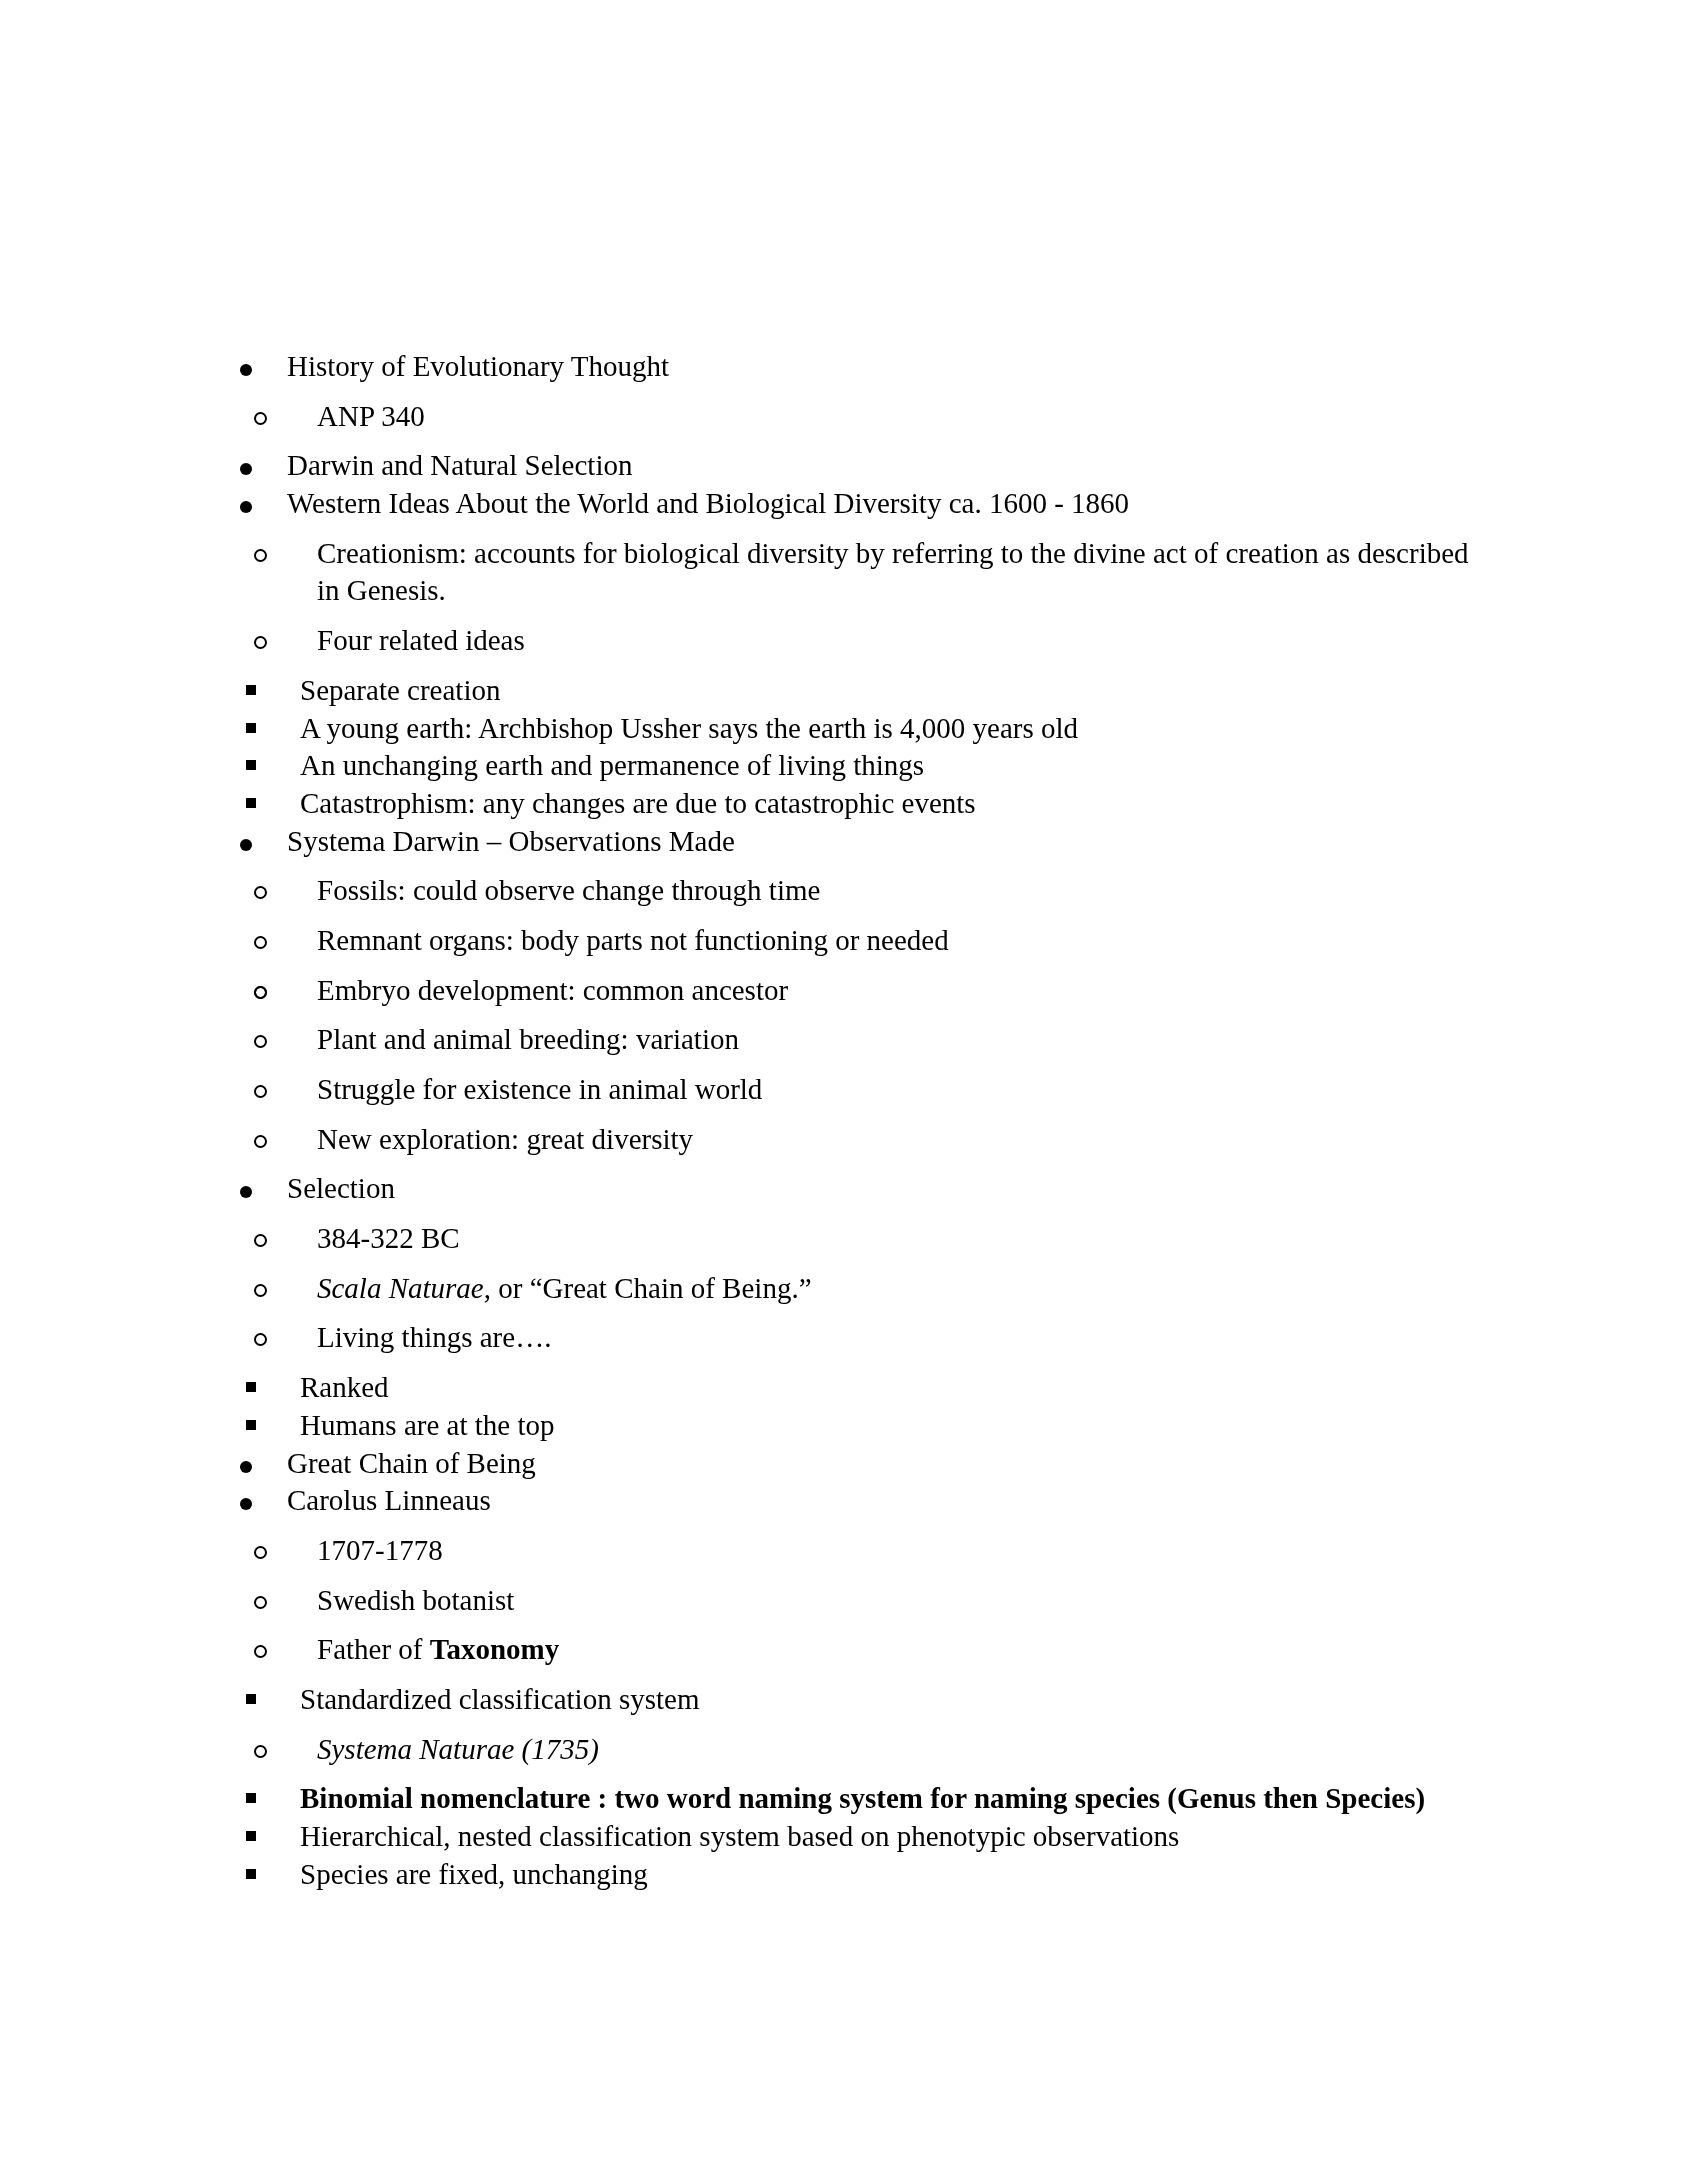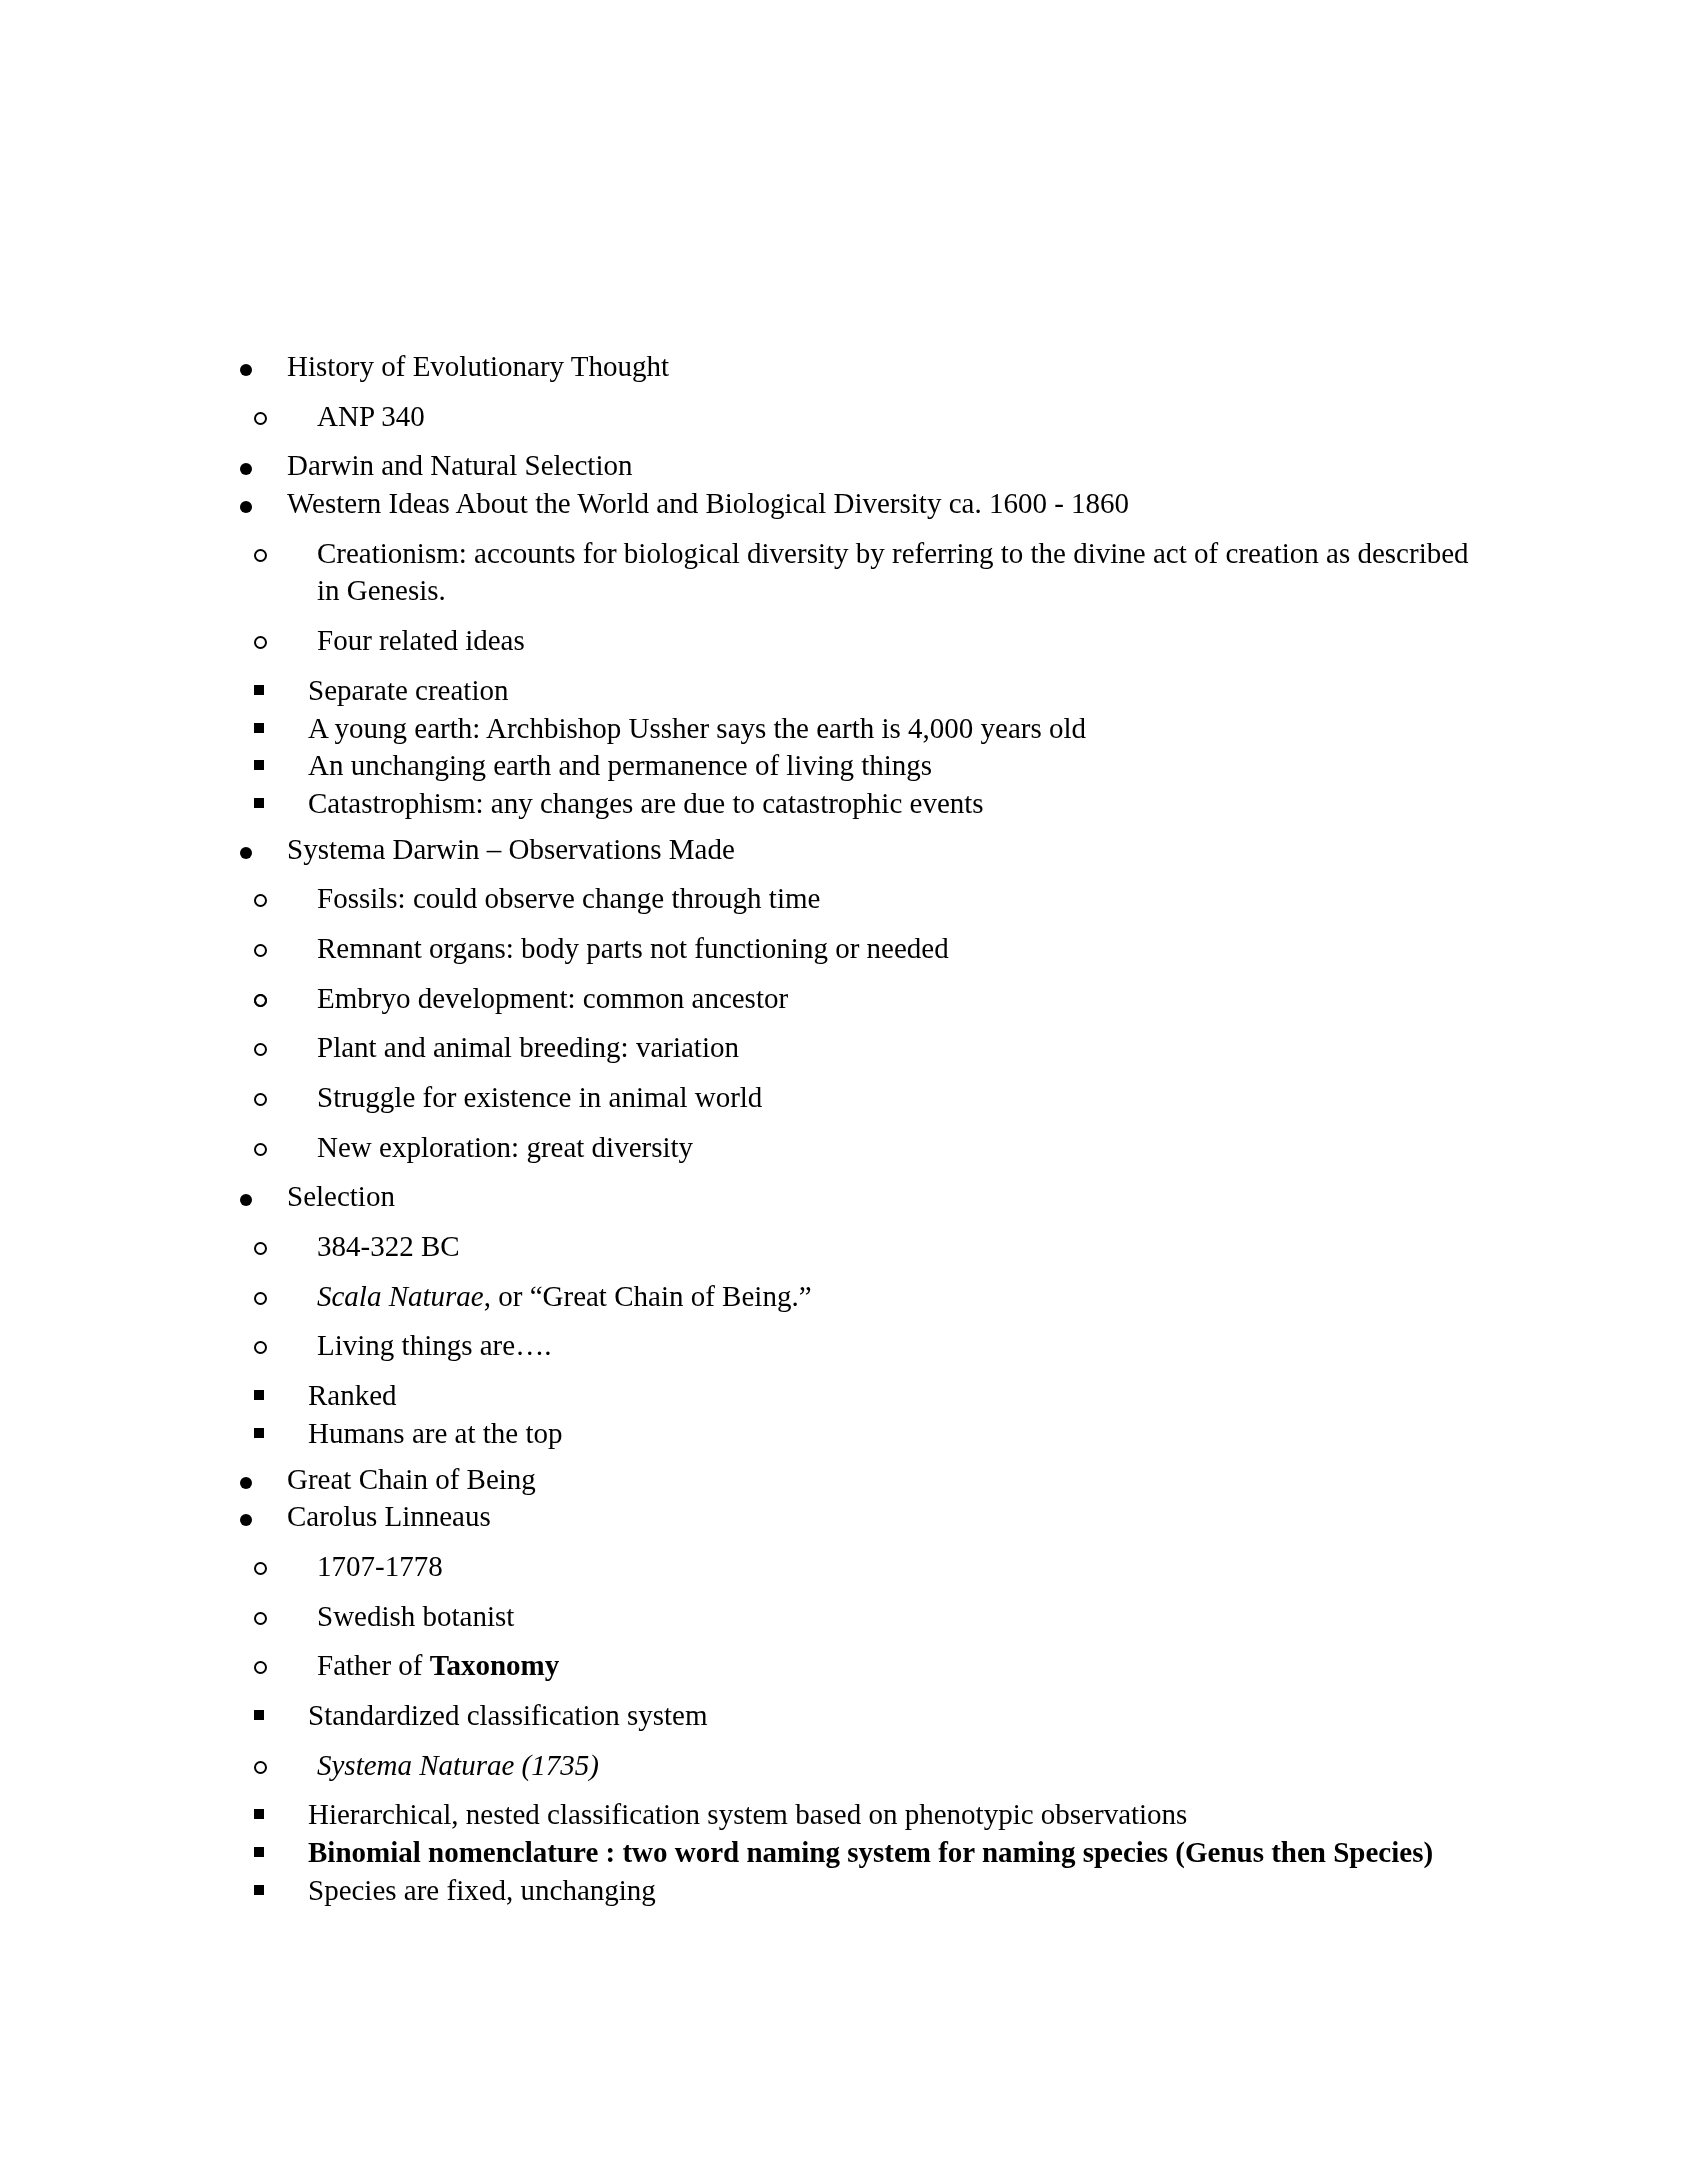--- a/index.html
+++ b/index.html
@@ -60,21 +60,21 @@
   }
   ul.lvl2 > li.l2 > .bullet {
     position: absolute;
     left: 14px;
     top: 1px;
     font-size: 22px;
     line-height: 1.70;
   }
   ul.lvl3 {
     list-style: none;
-    margin: 8px;
+    margin: 0;
     padding: 0;
   }
   ul.lvl3 > li.l3 {
     position: relative;
     padding-left: 72px;
     margin: 0;
   }
   ul.lvl3 > li.l3 > .bullet {
     position: absolute;
     left: 18px;
@@ -162,21 +162,21 @@
         <li class="l1"><span class="bullet"><span class="solid-dot"></span></span><span class="txt">Carolus Linneaus</span></li>
         <ul class="lvl2">
           <li class="l2"><span class="bullet"><span class="hollow-dot"></span></span><span class="txt">1707-1778</span></li>
           <li class="l2"><span class="bullet"><span class="hollow-dot"></span></span><span class="txt">Swedish botanist</span></li>
           <li class="l2"><span class="bullet"><span class="hollow-dot"></span></span><span class="txt"><span>Father of </span><b class="bld">Taxonomy</b></span></li>
           <ul class="lvl3">
             <li class="l3"><span class="bullet"><span class="solid-sq"></span></span><span class="txt">Standardized classification system</span></li>
           </ul>
           <li class="l2"><span class="bullet"><span class="hollow-dot"></span></span><span class="txt"><i class="ital">Systema Naturae (1735)</i></span></li>
           <ul class="lvl3">
+            <li class="l3"><span class="bullet"><span class="solid-sq"></span></span><span class="txt"><b class="bld">Binomial nomenclature : two word naming system for naming species (Genus then Species)</b></span></li>
             <li class="l3"><span class="bullet"><span class="solid-sq"></span></span><span class="txt">Hierarchical, nested classification system based on phenotypic observations</span></li>
-            <li class="l3"><span class="bullet"><span class="solid-sq"></span></span><span class="txt"><b class="bld">Binomial nomenclature : two word naming system for naming species (Genus then Species)</b></span></li>
             <li class="l3"><span class="bullet"><span class="solid-sq"></span></span><span class="txt">Species are fixed, unchanging</span></li>
           </ul>
         </ul>
       </ul>
     </div>
 </div>
 
 
 </body></html>

